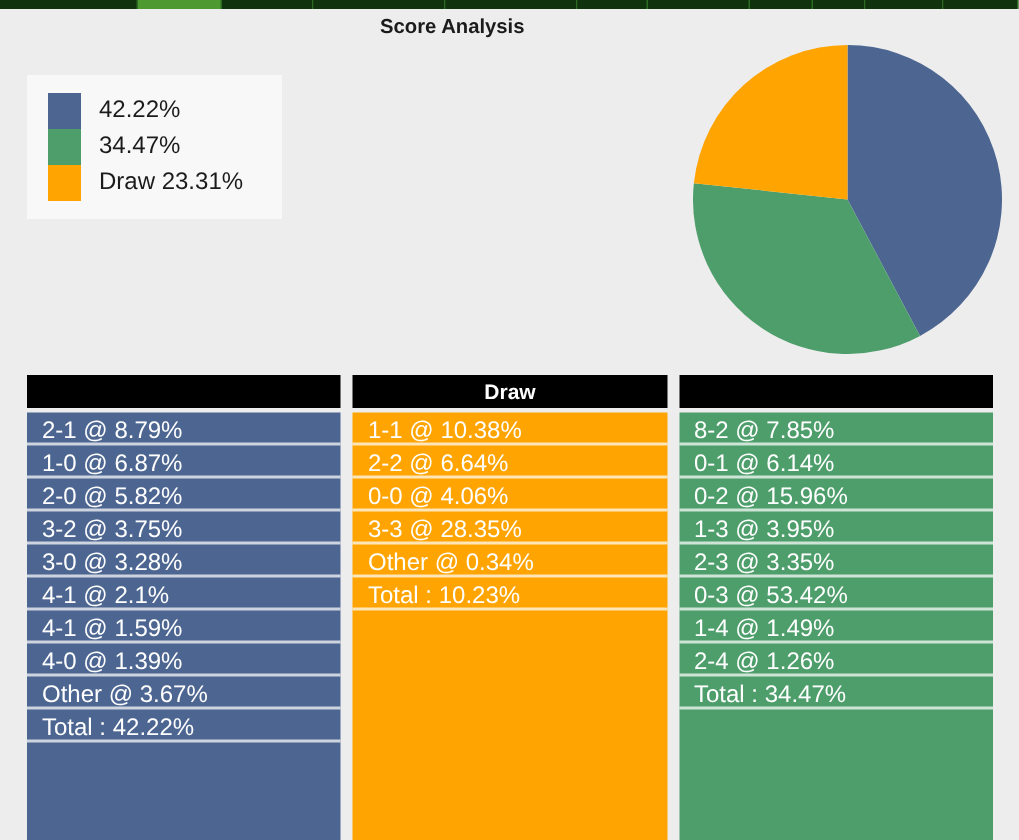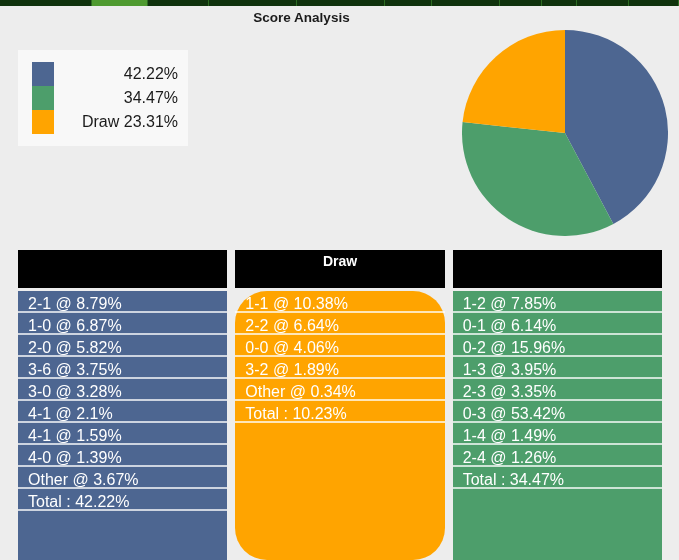--- a/index.html
+++ b/index.html
@@ -61,21 +61,20 @@
     width: 22px;
     display: flex;
     flex-direction: column;
   }
   #legend .swatch { width: 22px; height: 24px; }
   #legend .label-col {
     flex: 1;
     display: flex;
     flex-direction: column;
     padding-left: 12px;
-    align-items: flex-end;
   }
   #legend .legend-label {
     height: 24px;
     line-height: 24px;
     font-size: 16px;
     color: #1b1b1b;
     white-space: nowrap;
   }
 
   
@@ -95,21 +94,21 @@
     display: flex;
     gap: 8px;
   }
   .score-column {
     flex: 1 1 0;
     display: flex;
     flex-direction: column;
     min-width: 0;
   }
   .col-header {
-    height: 38px;
+    height: 22px;
     line-height: 22px;
     background: #000000;
     color: #ffffff;
     text-align: center;
     font-size: 14px;
     font-weight: bold;
     margin-bottom: 3px;
   }
   .col-body {
     flex: 1;
@@ -172,44 +171,44 @@
     </svg>
   </div>
 
 <div id="columns">
     <div class="score-column">
       <div class="col-header"></div>
       <div class="col-body blue" style="background: rgb(77, 102, 145);">
         <div class="score-row">2-1 @ 8.79%</div>
         <div class="score-row">1-0 @ 6.87%</div>
         <div class="score-row">2-0 @ 5.82%</div>
-        <div class="score-row">3-6 @ 3.75%</div>
+        <div class="score-row">3-2 @ 3.75%</div>
         <div class="score-row">3-0 @ 3.28%</div>
         <div class="score-row">4-1 @ 2.1%</div>
         <div class="score-row">4-1 @ 1.59%</div>
         <div class="score-row">4-0 @ 1.39%</div>
         <div class="score-row">Other @ 3.67%</div>
         <div class="score-row">Total : 42.22%</div>
       </div>
     </div>
     <div class="score-column">
       <div class="col-header">Draw</div>
-      <div class="col-body orange" style="background: rgb(255, 164, 0); border-radius: 32px;">
+      <div class="col-body orange" style="background: rgb(255, 164, 0);">
         <div class="score-row">1-1 @ 10.38%</div>
         <div class="score-row">2-2 @ 6.64%</div>
         <div class="score-row">0-0 @ 4.06%</div>
-        <div class="score-row">3-2 @ 1.89%</div>
+        <div class="score-row">3-3 @ 28.35%</div>
         <div class="score-row">Other @ 0.34%</div>
         <div class="score-row">Total : 10.23%</div>
       </div>
     </div>
     <div class="score-column">
       <div class="col-header"></div>
       <div class="col-body green" style="background: rgb(77, 158, 107);">
-        <div class="score-row">1-2 @ 7.85%</div>
+        <div class="score-row">8-2 @ 7.85%</div>
         <div class="score-row">0-1 @ 6.14%</div>
         <div class="score-row">0-2 @ 15.96%</div>
         <div class="score-row">1-3 @ 3.95%</div>
         <div class="score-row">2-3 @ 3.35%</div>
         <div class="score-row">0-3 @ 53.42%</div>
         <div class="score-row">1-4 @ 1.49%</div>
         <div class="score-row">2-4 @ 1.26%</div>
         <div class="score-row">Total : 34.47%</div>
       </div>
     </div>

